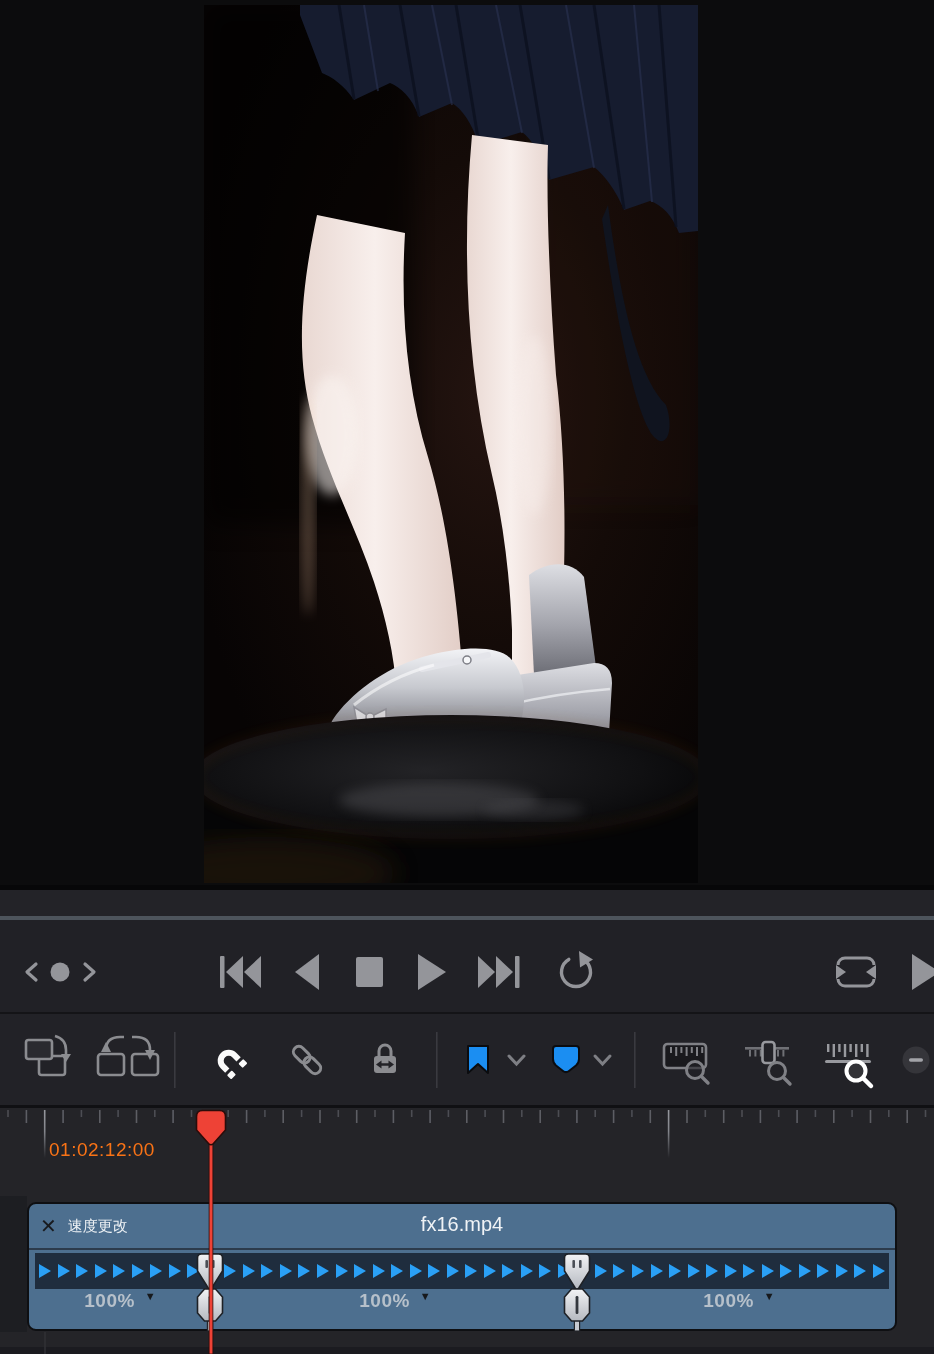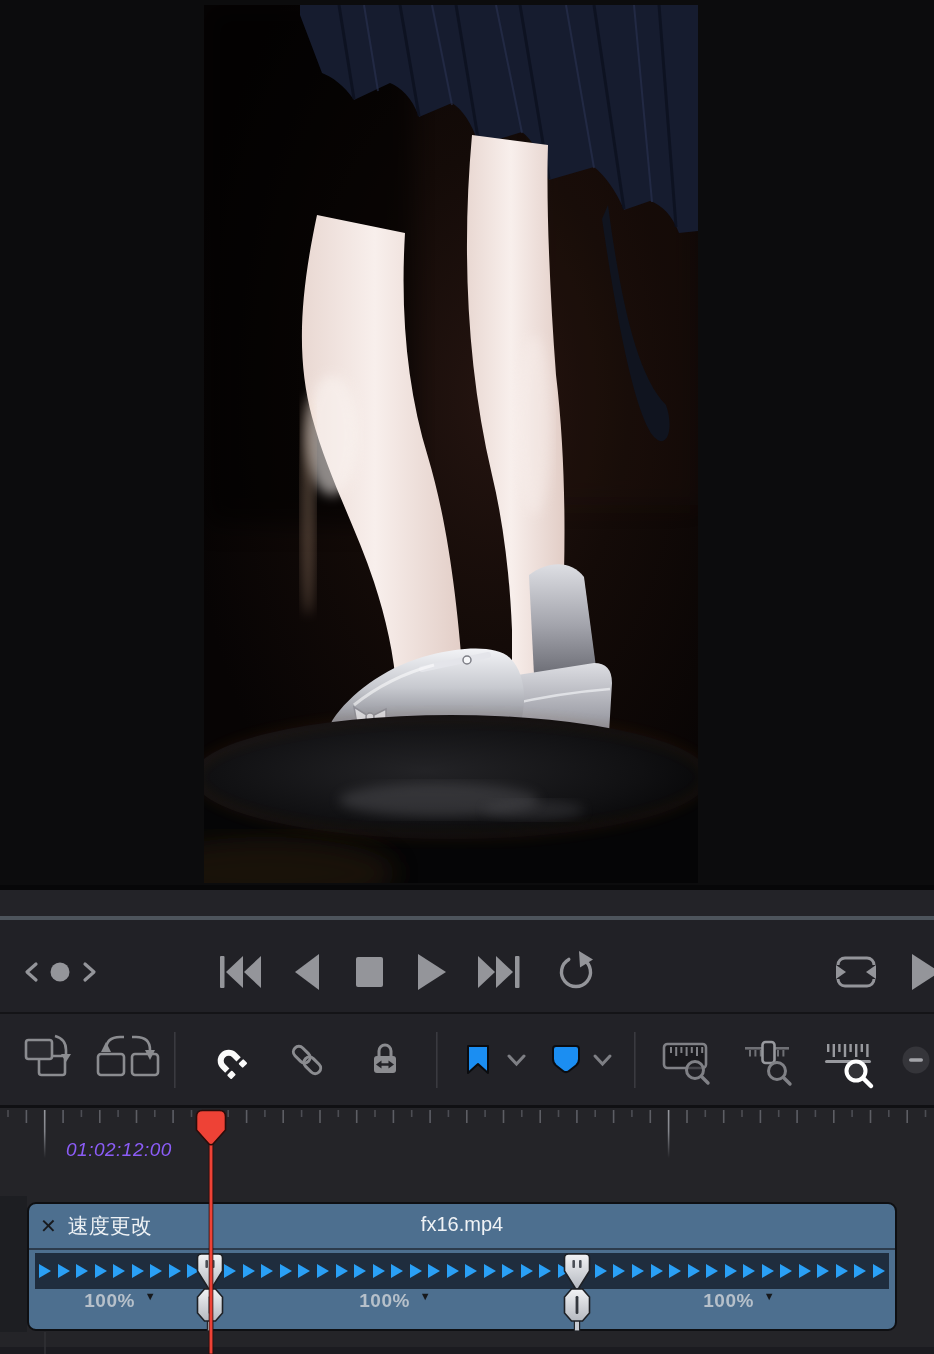--- a/index.html
+++ b/index.html
@@ -16,29 +16,29 @@
   .transport{left:0;top:920px;width:934px;height:92px;background:#212126;}
   .seam2{left:0;top:1012px;width:934px;height:2px;background:#141417;}
   .toolbar{left:0;top:1014px;width:934px;height:91px;background:#222227;}
   .seam3{left:0;top:1105px;width:934px;height:3px;background:#101013;}
   .timeline{left:0;top:1108px;width:934px;height:246px;background:#242428;}
   .timeline-bottom{left:0;top:1347px;width:934px;height:7px;background:#1b1b20;}
   .track-left-pad{left:0;top:1196px;width:27px;height:136px;background:#1d1e22;}
 
   .video-frame{left:204px;top:5px;width:494px;height:878px;}
 
-  .timecode{left:66px;top:1139px;font-size:19px;color:#8b5cf6;letter-spacing:.5px;font-style:italic;}
+  .timecode{left:49px;top:1139px;font-size:19px;color:#f97316;letter-spacing:.5px;}
 
   
   .clip{left:27px;top:1202px;width:870px;height:129px;background:#4d6f8f;
         border:2px solid #0e0f12;border-radius:9px;}
   .clip-header{position:absolute;left:0;top:0;right:0;height:44px;display:flex;align-items:center;
         padding-left:11px;gap:11px;}
   .clip-close{font-size:20px;font-weight:bold;color:#181a1e;line-height:1;cursor:default;}
-  .clip-retime-label{font-size:21px;color:#eef2f5;}
+  .clip-retime-label{font-size:15px;color:#eef2f5;}
   .clip-name{position:absolute;left:50%;top:9px;transform:translateX(-50%);
         font-size:20px;color:#f0f3f6;}
   .clip-divider{position:absolute;left:0;right:0;top:44px;height:2px;background:#2c3b4c;}
   .arrow-strip{position:absolute;left:6px;right:6px;top:49px;height:36px;background:#1f2d3e;
         display:flex;align-items:center;justify-content:space-between;padding:0 4px;overflow:hidden;}
   .retime-arrow{width:0;height:0;border-top:7px solid transparent;border-bottom:7px solid transparent;
         border-left:12px solid #2aa0f6;}
   .speed-seg{position:absolute;top:86px;height:34px;display:flex;align-items:flex-start;gap:10px;
         transform:translateX(-50%);}
   .speed-val{font-size:19px;font-weight:bold;color:#b6c0ca;letter-spacing:.5px;}

